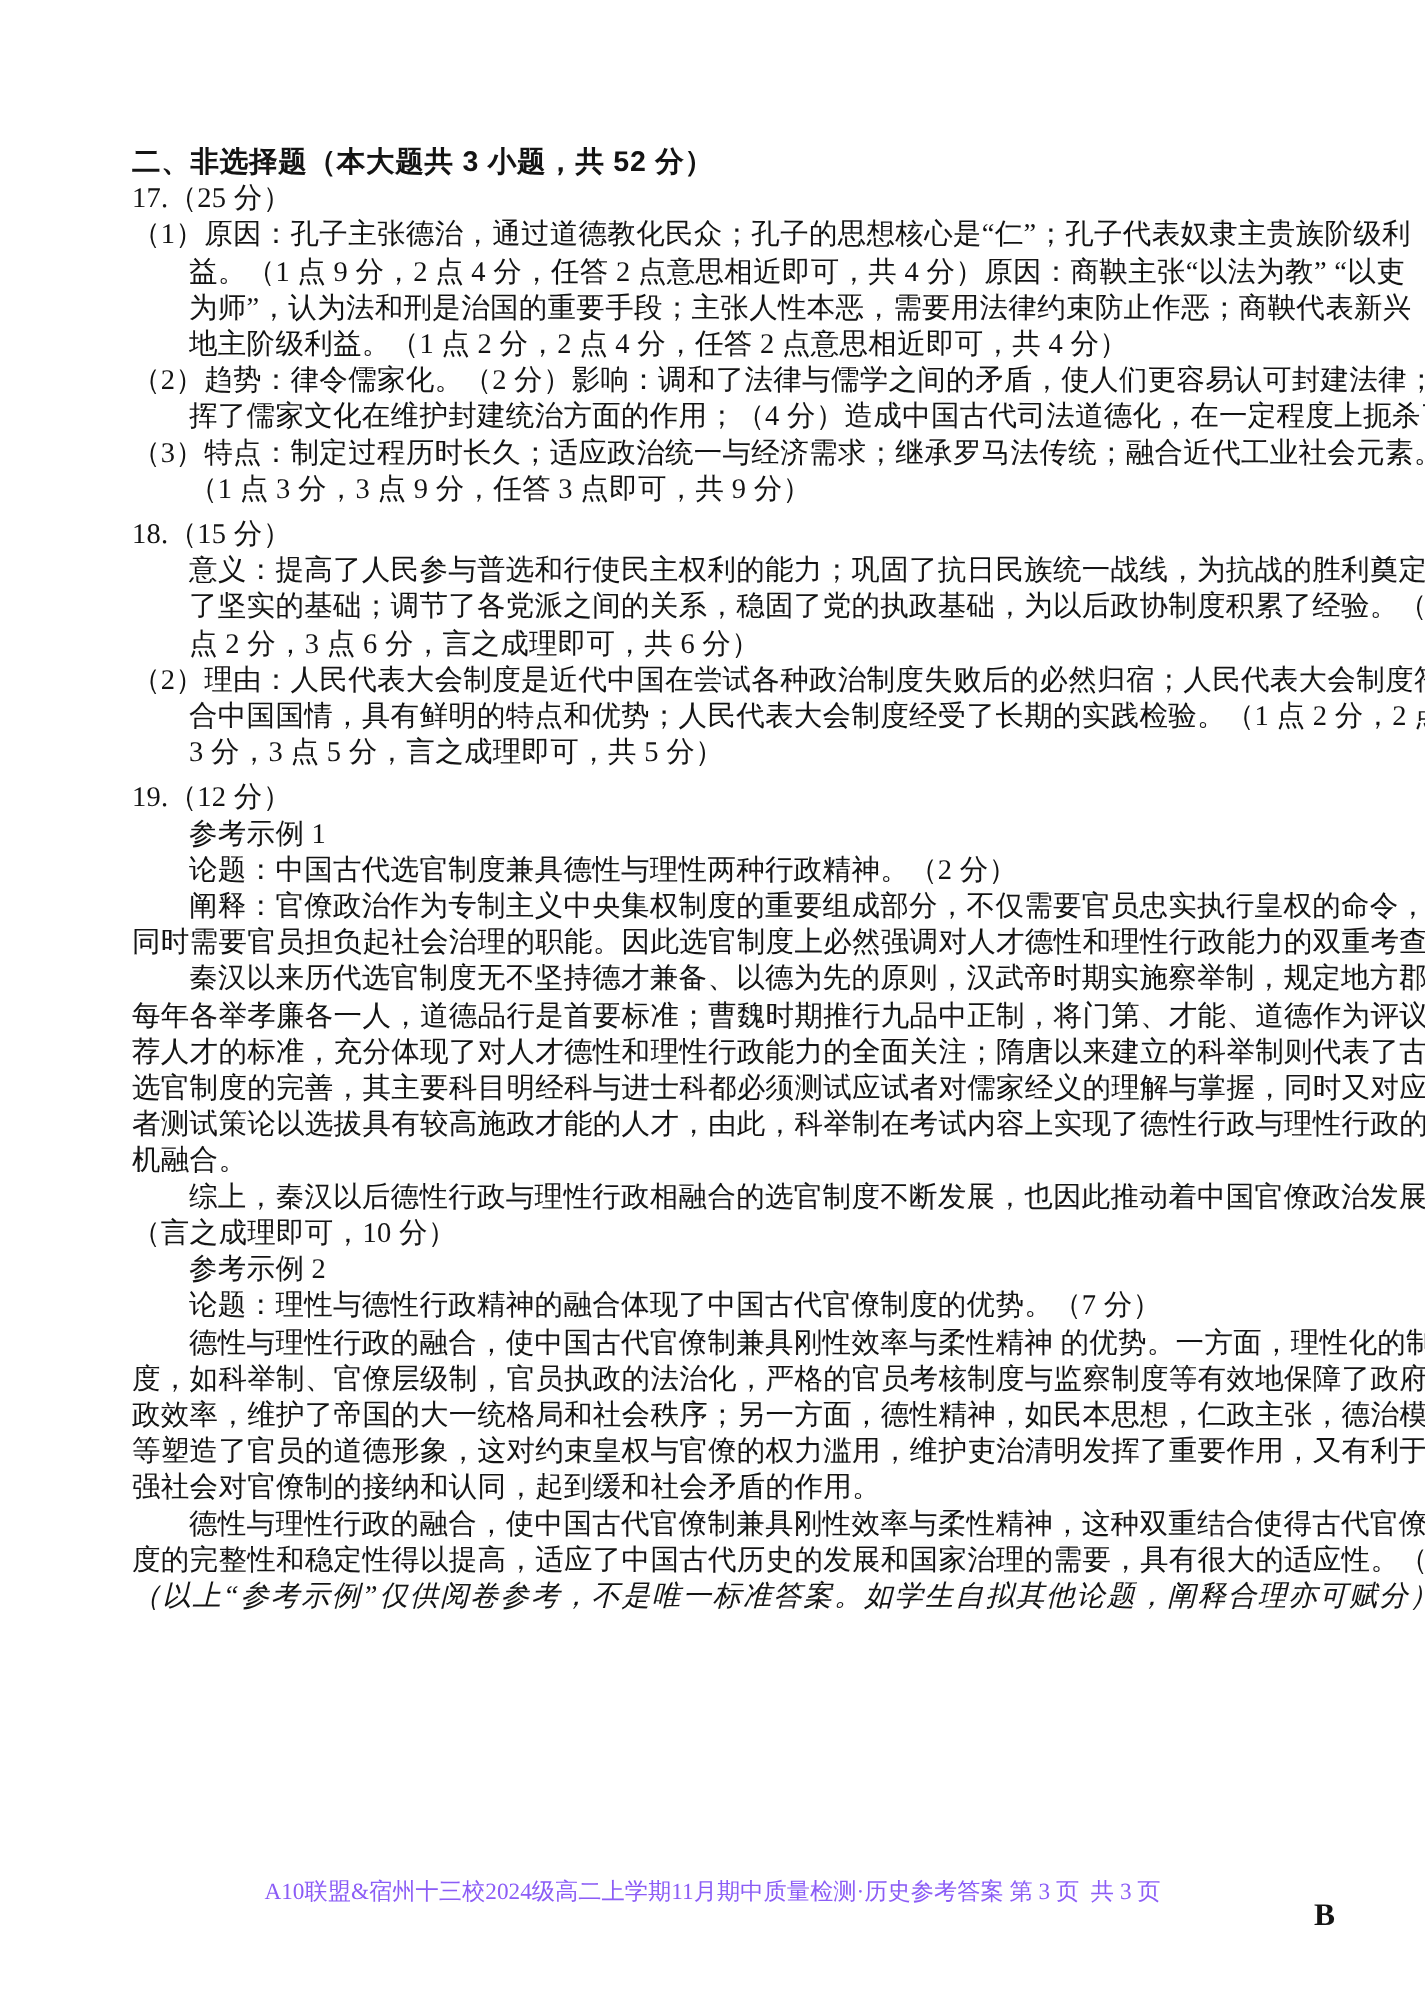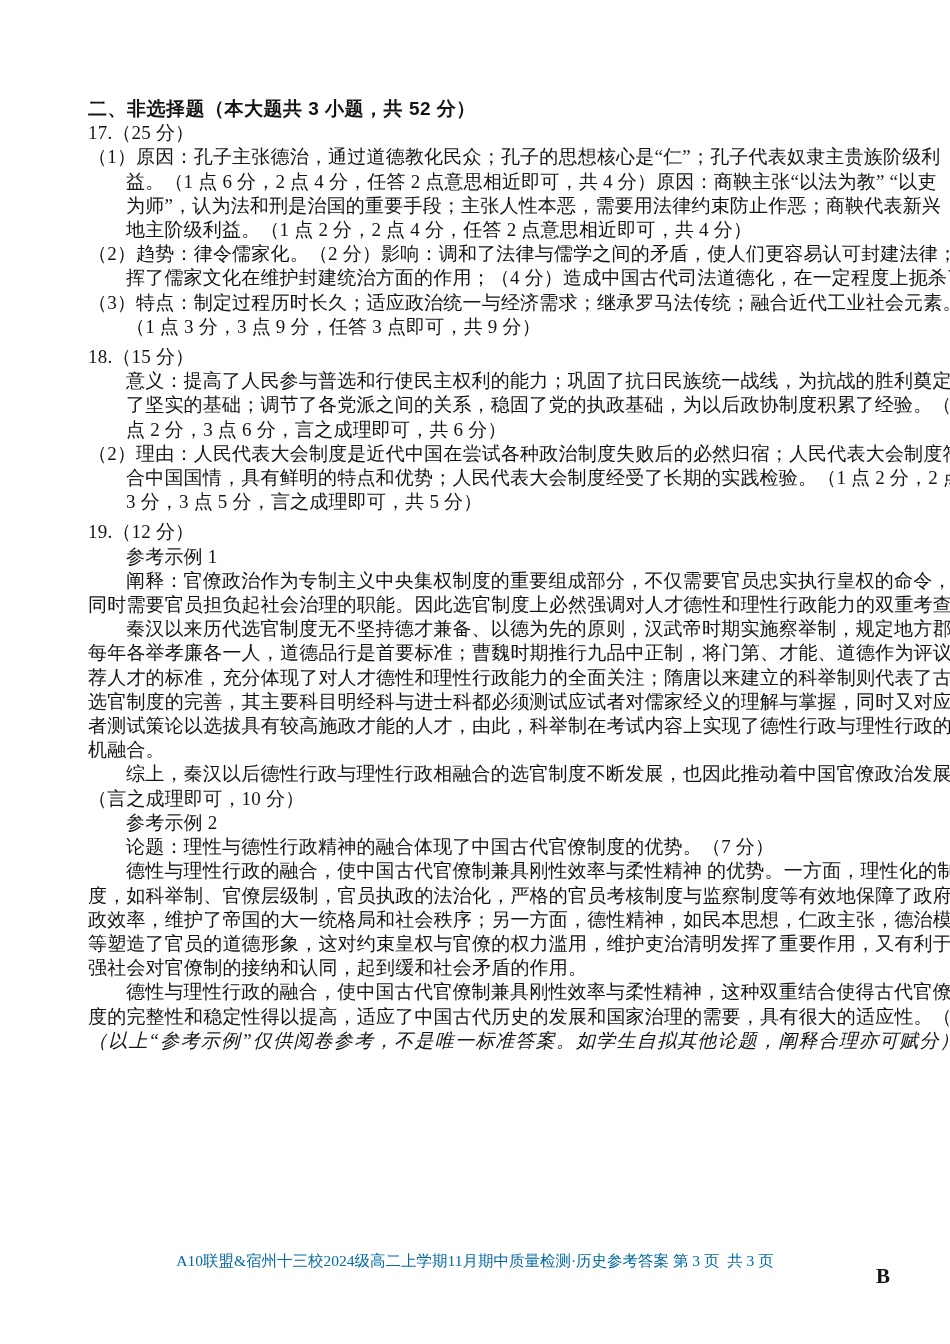--- a/index.html
+++ b/index.html
@@ -37,57 +37,58 @@
   }
   .line.gap { margin-top: 6px; }
   .footer {
     position: absolute;
     top: 1251px;
     left: 0;
     width: 100%;
     text-align: center;
     font-size: 15.5px;
     white-space: pre;
-    color: #0369a1;
+    color: #8b5cf6;
   }
   .corner-mark {
     position: absolute;
     top: 1264px;
     right: 60px;
     font-size: 21px;
     font-weight: bold;
     font-family: "Liberation Serif", "DejaVu Serif", serif;
   }
 </style>
 </head>
 <body>
 
 <div class="page">
 
   <div class="content">
 
   <div class="line heading">二、非选择题（本大题共 3 小题，共 52 分）</div>
       <div class="line">17.（25 分）</div>
       <div class="line">（1）原因：孔子主张德治，通过道德教化民众；孔子的思想核心是“仁”；孔子代表奴隶主贵族阶级利</div>
-      <div class="line ind">益。（1 点 6 分，2 点 4 分，任答 2 点意思相近即可，共 4 分）原因：商鞅主张“以法为教” “以吏</div>
+      <div class="line ind">益。（1 点 9 分，2 点 4 分，任答 2 点意思相近即可，共 4 分）原因：商鞅主张“以法为教” “以吏</div>
       <div class="line ind">为师”，认为法和刑是治国的重要手段；主张人性本恶，需要用法律约束防止作恶；商鞅代表新兴</div>
       <div class="line ind">地主阶级利益。（1 点 2 分，2 点 4 分，任答 2 点意思相近即可，共 4 分）</div>
       <div class="line">（2）趋势：律令儒家化。（2 分）影响：调和了法律与儒学之间的矛盾，使人们更容易认可封建法律；发</div>
       <div class="line ind">挥了儒家文化在维护封建统治方面的作用；（4 分）造成中国古代司法道德化，在一定程度上扼杀了</div>
       <div class="line">（3）特点：制定过程历时长久；适应政治统一与经济需求；继承罗马法传统；融合近代工业社会元素。</div>
       <div class="line ind">（1 点 3 分，3 点 9 分，任答 3 点即可，共 9 分）</div>
       <div class="line gap">18.（15 分）</div>
       <div class="line ind">意义：提高了人民参与普选和行使民主权利的能力；巩固了抗日民族统一战线，为抗战的胜利奠定</div>
       <div class="line ind">了坚实的基础；调节了各党派之间的关系，稳固了党的执政基础，为以后政协制度积累了经验。（1</div>
       <div class="line ind">点 2 分，3 点 6 分，言之成理即可，共 6 分）</div>
       <div class="line">（2）理由：人民代表大会制度是近代中国在尝试各种政治制度失败后的必然归宿；人民代表大会制度符</div>
       <div class="line ind">合中国国情，具有鲜明的特点和优势；人民代表大会制度经受了长期的实践检验。（1 点 2 分，2 点</div>
       <div class="line ind">3 分，3 点 5 分，言之成理即可，共 5 分）</div>
       <div class="line gap">19.（12 分）</div>
       <div class="line ind">参考示例 1</div>
+      <div class="line ind">论题：中国古代选官制度兼具德性与理性两种行政精神。（2 分）</div>
       <div class="line ind">阐释：官僚政治作为专制主义中央集权制度的重要组成部分，不仅需要官员忠实执行皇权的命令，而且</div>
       <div class="line">同时需要官员担负起社会治理的职能。因此选官制度上必然强调对人才德性和理性行政能力的双重考查。</div>
       <div class="line ind">秦汉以来历代选官制度无不坚持德才兼备、以德为先的原则，汉武帝时期实施察举制，规定地方郡国</div>
       <div class="line">每年各举孝廉各一人，道德品行是首要标准；曹魏时期推行九品中正制，将门第、才能、道德作为评议推</div>
       <div class="line">荐人才的标准，充分体现了对人才德性和理性行政能力的全面关注；隋唐以来建立的科举制则代表了古代</div>
       <div class="line">选官制度的完善，其主要科目明经科与进士科都必须测试应试者对儒家经义的理解与掌握，同时又对应试</div>
       <div class="line">者测试策论以选拔具有较高施政才能的人才，由此，科举制在考试内容上实现了德性行政与理性行政的有</div>
       <div class="line">机融合。</div>
       <div class="line ind">综上，秦汉以后德性行政与理性行政相融合的选官制度不断发展，也因此推动着中国官僚政治发展。</div>
       <div class="line">（言之成理即可，10 分）</div>

